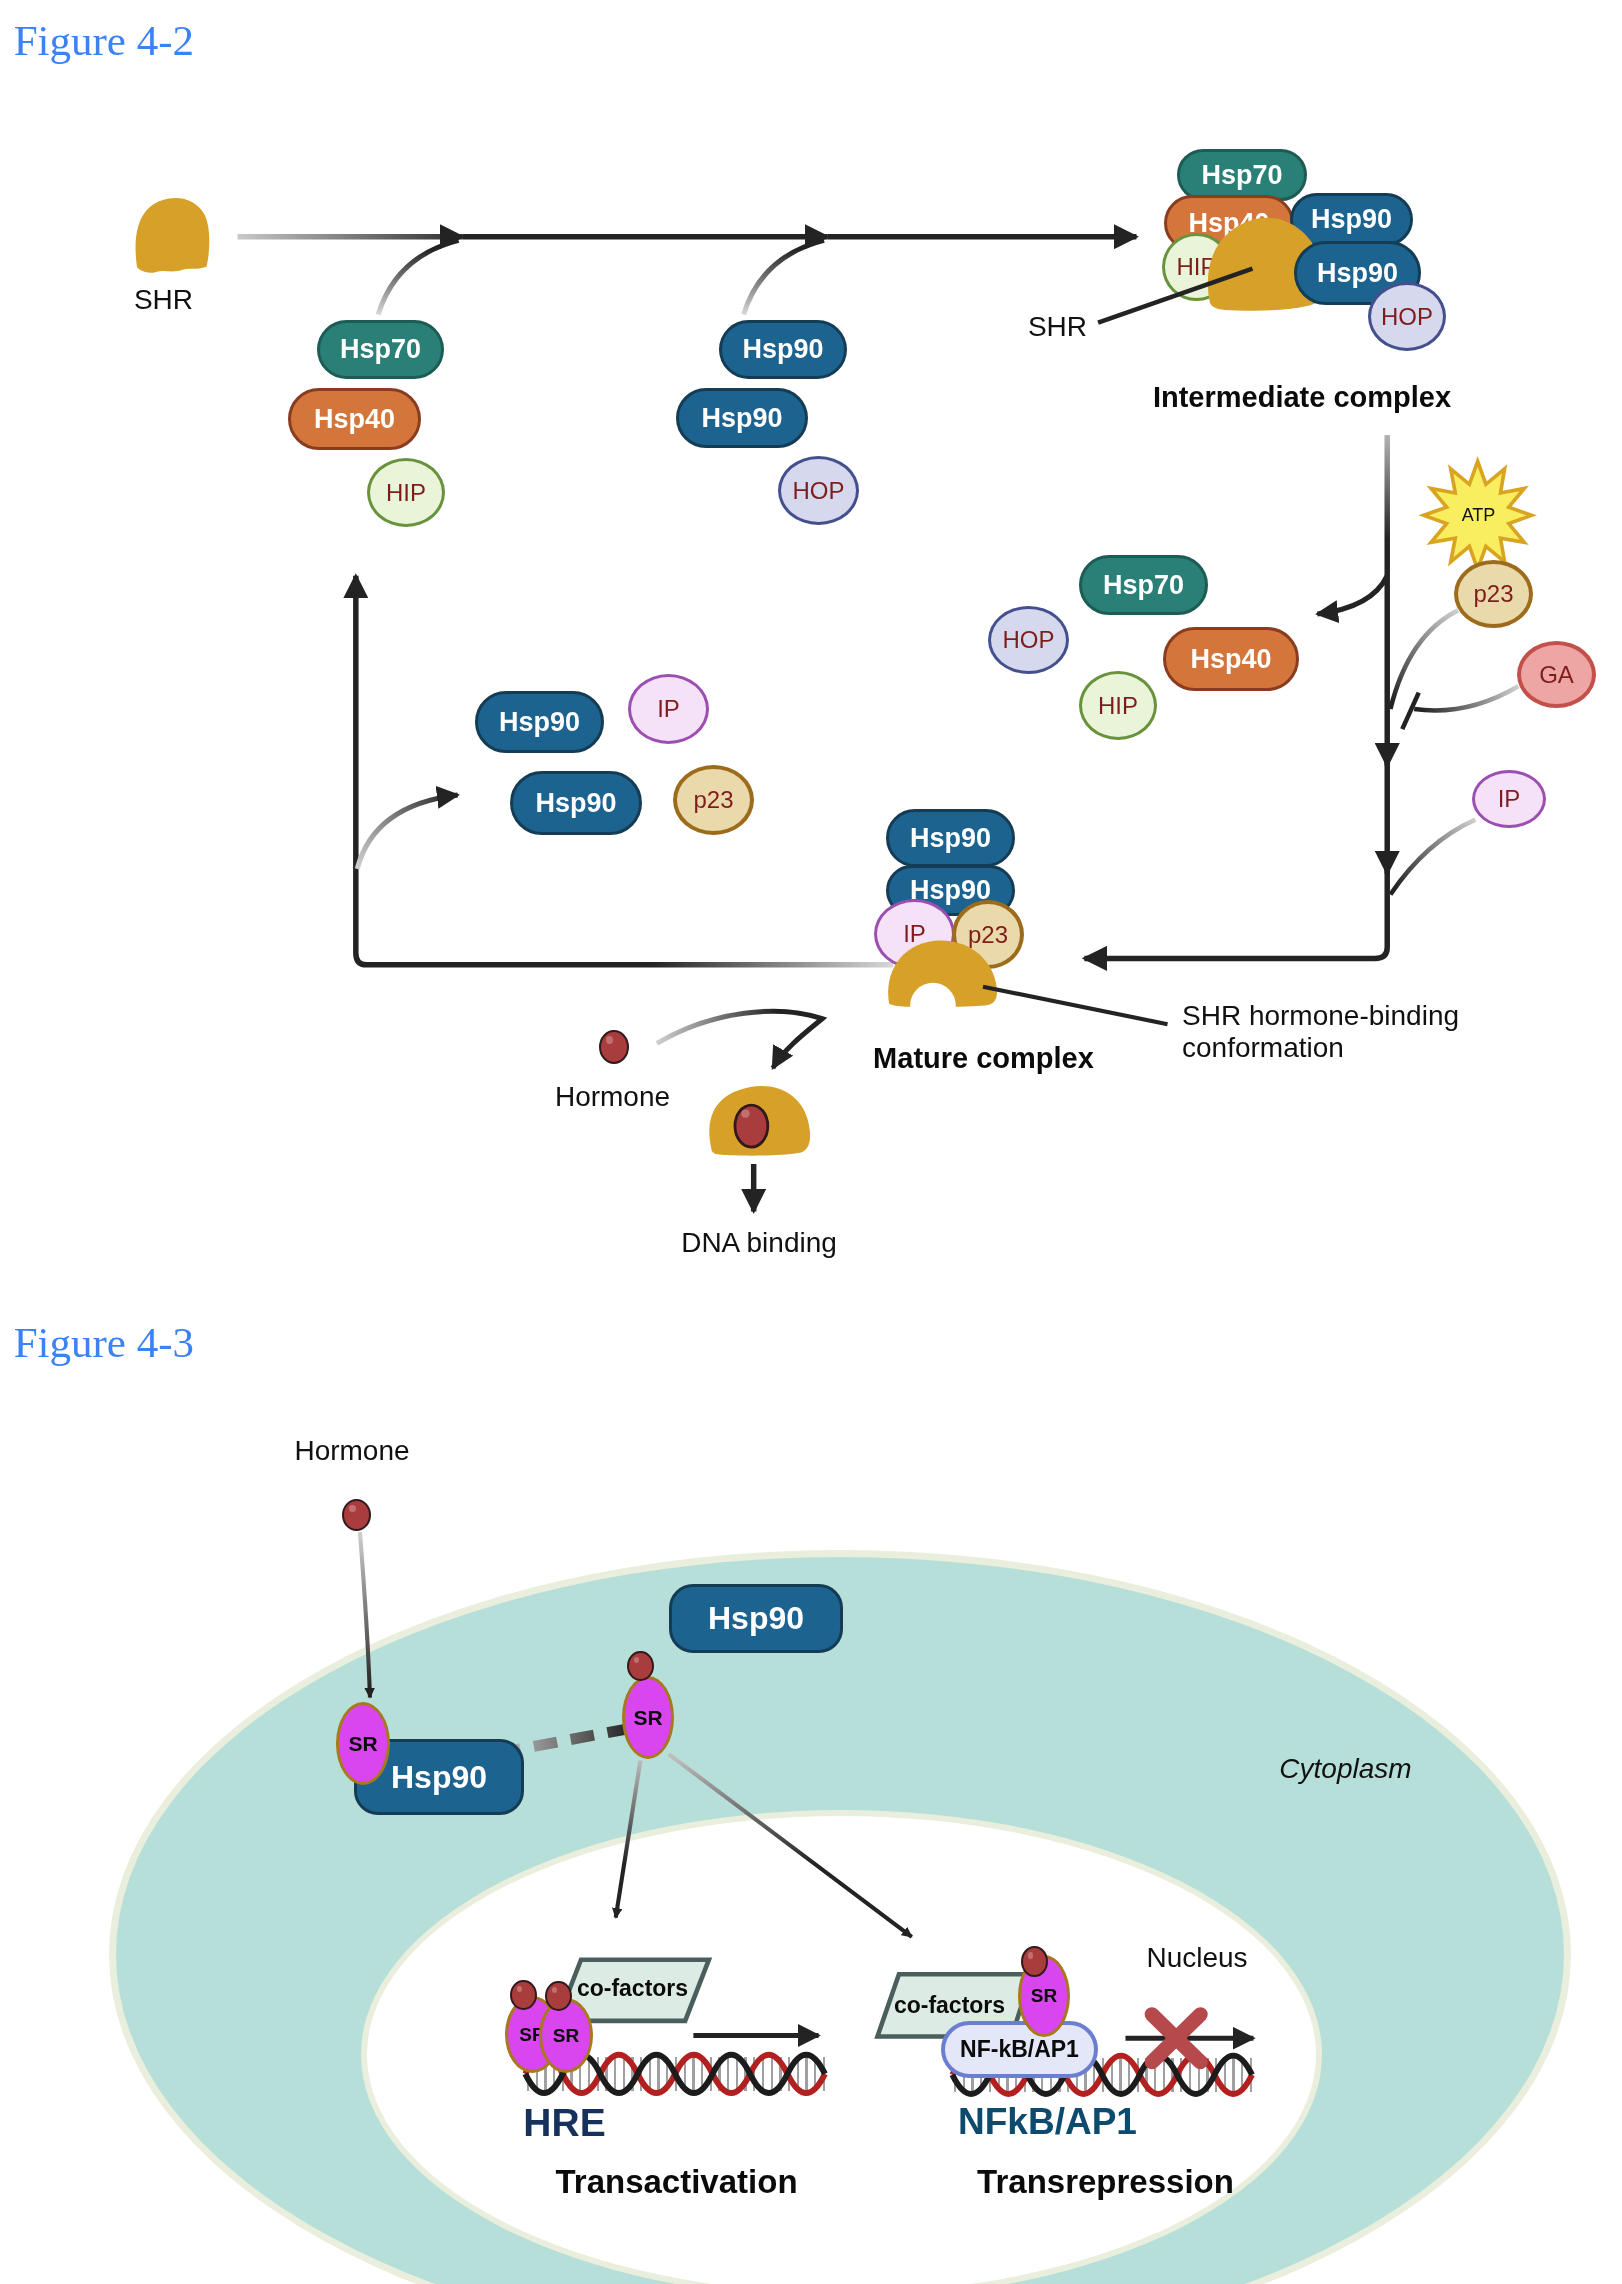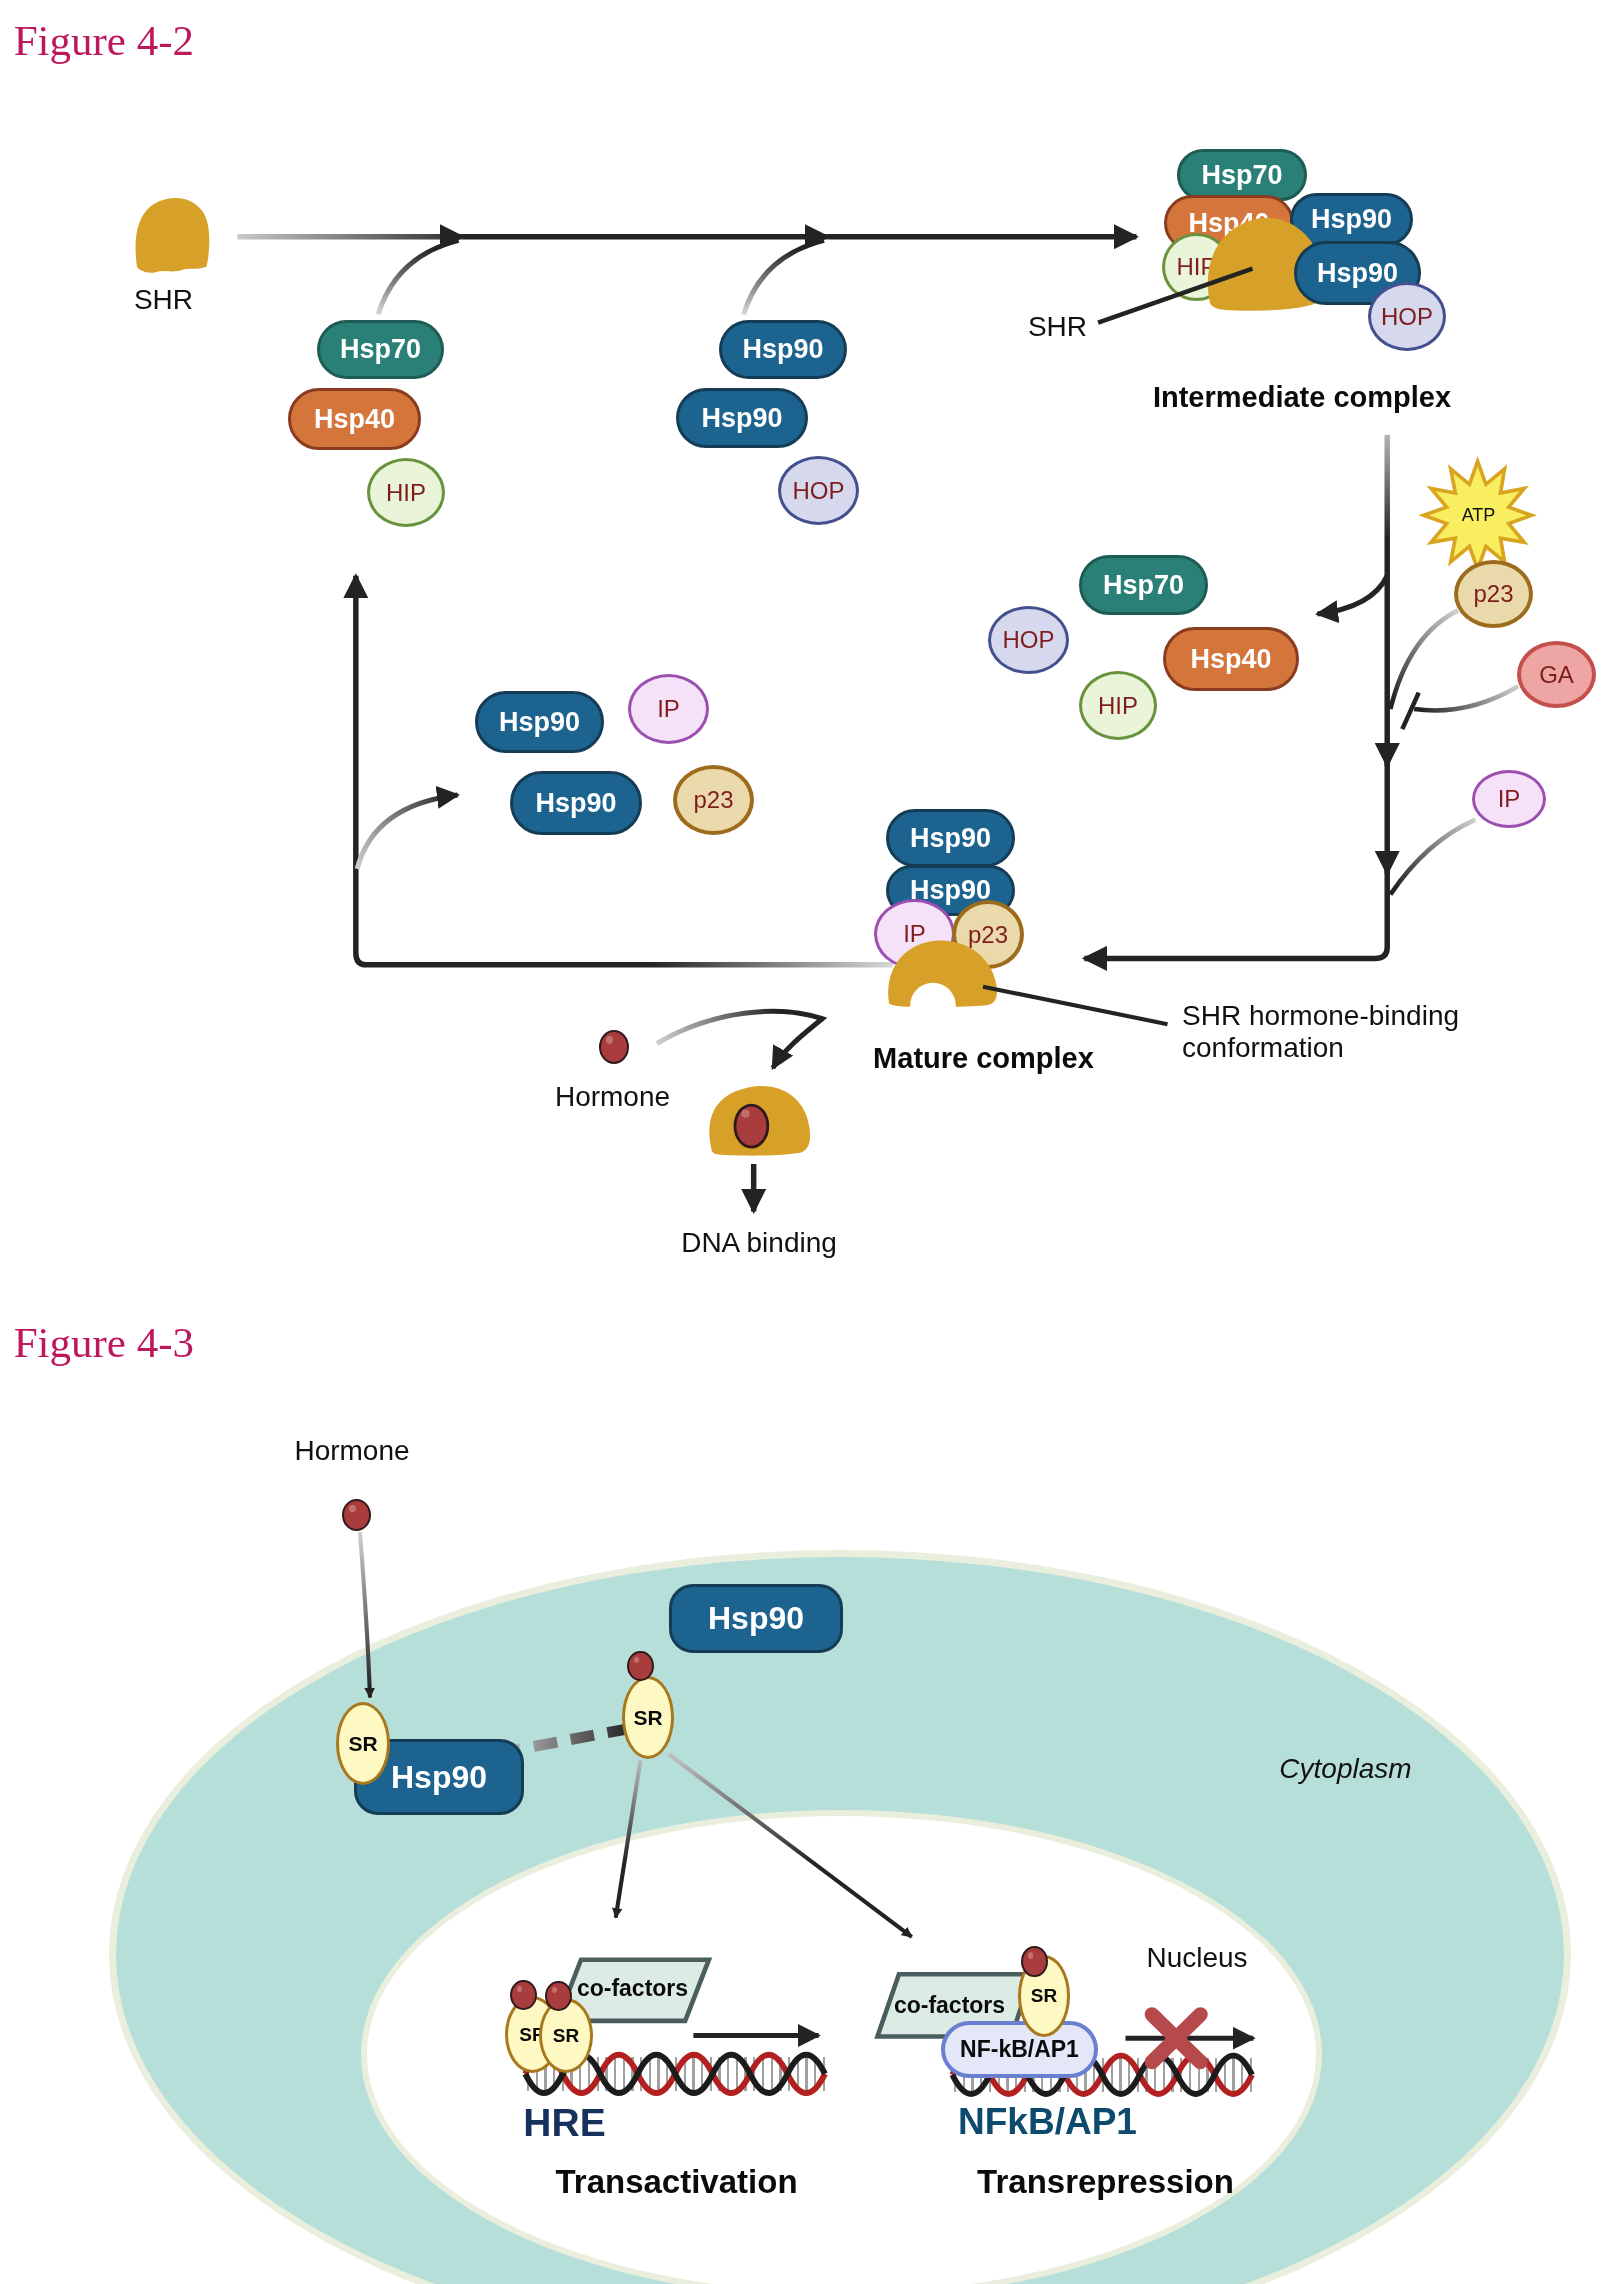--- a/index.html
+++ b/index.html
@@ -1,38 +1,38 @@
 <!DOCTYPE html>
 <html style="font-size:7.3px"><head>
 <meta charset="utf-8">
 <style>
   html,body{margin:0;padding:0;background:#ffffff;}
   #page{position:relative;width:1622px;height:2375px;background:#fff;overflow:hidden;
         font-family:"Liberation Sans",sans-serif;}
   .abs{position:absolute;}
-  .fig-title{font-family:"Liberation Serif",serif;font-size:43px;color:#be185d;z-index:10;}
+  .fig-title{font-family:"Liberation Serif",serif;font-size:43px;color:#3b82f6;z-index:10;}
   .lbl{display:flex;align-items:center;justify-content:center;text-align:center;
        font-size:28px;color:#111;z-index:10;}
   .cap{display:flex;align-items:center;justify-content:center;text-align:center;
        font-weight:bold;font-size:29px;color:#0b0b0b;z-index:10;}
   .pill{display:flex;align-items:center;justify-content:center;border-radius:456px;
         color:#fff;font-weight:bold;font-size:27px;z-index:10;box-sizing:border-box;}
   .pill.teal{background:#2a8077;border:3.7px solid #1d5c55;}
   .pill.orange{background:#d4763b;border:3.7px solid #8a3c20;}
   .pill.blue{background:#1d6390;border:3.7px solid #143c55;}
   .pill.sq{border-radius:24px;font-size:32px;}
   .bubble{display:flex;align-items:center;justify-content:center;border-radius:50%;
         color:#7f1d1d;font-size:24px;z-index:10;box-sizing:border-box;}
   .bubble.hip{background:#e9f4d8;border:3.7px solid #68923c;}
   .bubble.hop{background:#d6d9ed;border:3.7px solid #44508e;}
   .bubble.p23{background:#ead9ab;border:4.1px solid #9c6c1c;}
   .bubble.ga{background:#eda6a3;border:4.1px solid #c4504c;}
   .bubble.ip{background:#f5e2f8;border:3.7px solid #9b4fb0;}
   .oval{display:flex;align-items:center;justify-content:center;border-radius:50%;
-        background:#fef9c3;border:3.2px solid #a8781e;font-weight:bold;font-size:21px;
+        background:#d946ef;border:3.2px solid #a8781e;font-weight:bold;font-size:21px;
         color:#0b0b0b;z-index:12;box-sizing:border-box;}
   .dot{background:#a93c3c;border:2.7px solid #301a1c;border-radius:50%;z-index:13;box-sizing:border-box;}
   .dot::after{content:"";position:absolute;left:20%;top:14%;width:26%;height:26%;
         border-radius:50%;background:#c2706f;}
   .ellipse{border-radius:50%;box-sizing:border-box;}
   .navy{color:#16325c;font-weight:bold;}
   .rungs{background:repeating-linear-gradient(90deg,#8f8f8f 0 2.3px,transparent 2.3px 8.7px);
         z-index:4;opacity:.85;}
   svg{position:absolute;left:0;top:0;overflow:visible;}
   #svg-under{z-index:5;}

